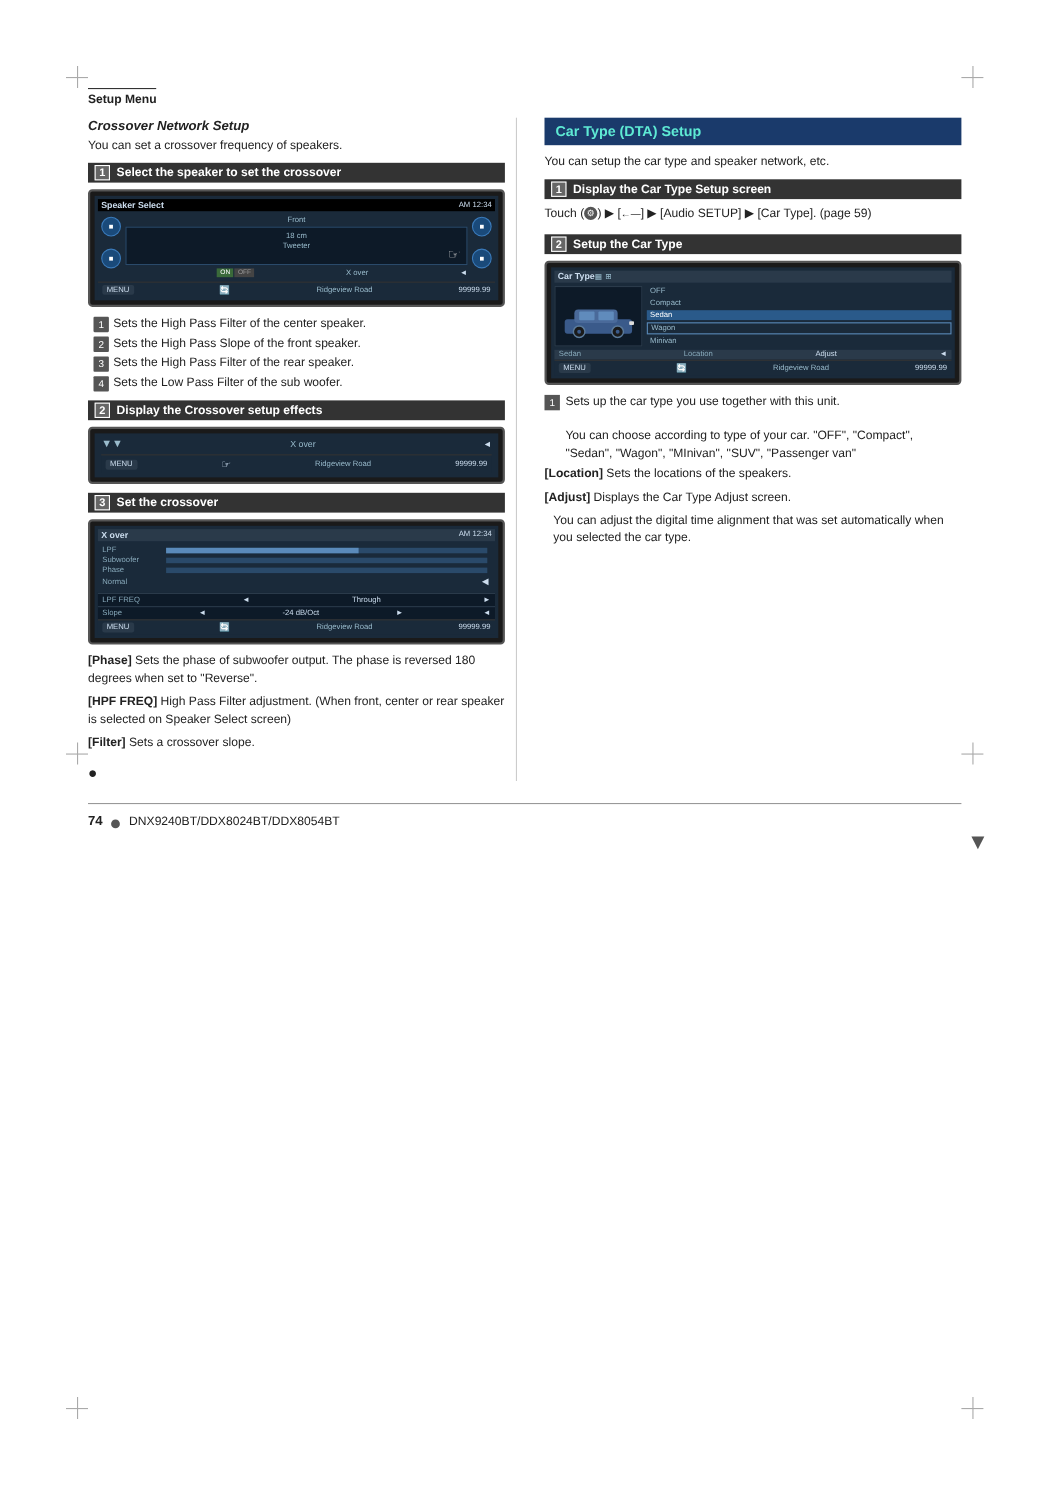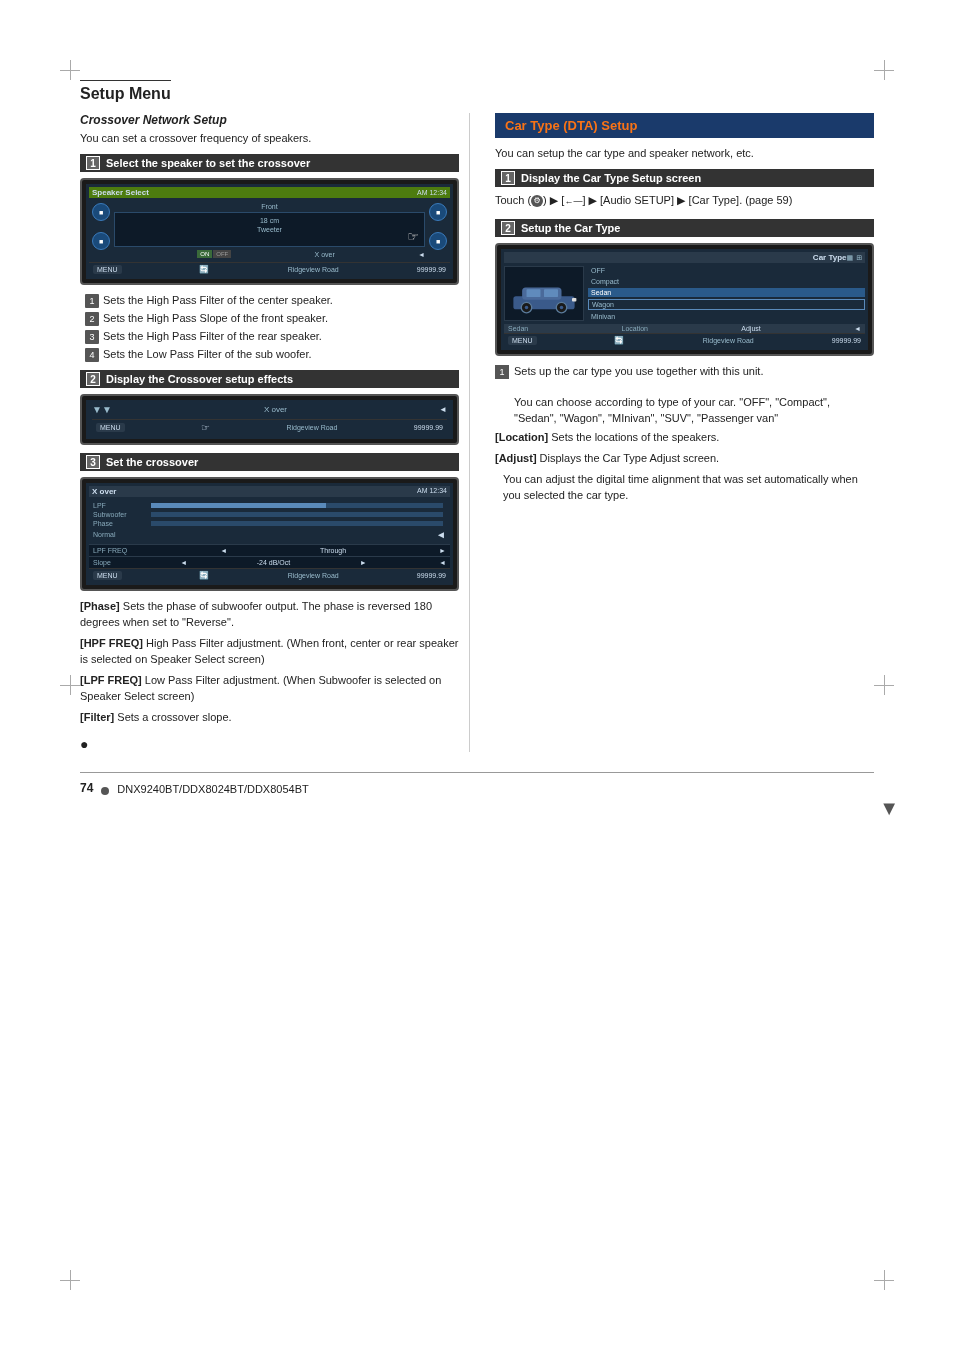--- a/index.html
+++ b/index.html
@@ -33,21 +33,21 @@
     .ch-ml { top: 50%; left: 60px; }
     .ch-mr { top: 50%; right: 60px; }
 
     .page-content {
       position: relative;
       padding: 80px 80px 80px 80px;
     }
 
     
     .setup-menu-label {
-      font-size: 16px;
+      font-size: 11px;
       font-weight: bold;
       border-top: 1px solid #333;
       padding-top: 4px;
       margin-bottom: 10px;
       display: inline-block;
     }
 
     
     .two-col {
       display: flex;
@@ -105,21 +105,21 @@
     }
 
     .step-title {
       font-size: 11px;
       font-weight: bold;
     }
 
     
     .right-col .section-header-box {
       background: #1a3a6b;
-      color: #f97316;
+      color: #5eead4;
       padding: 5px 10px;
       font-size: 13px;
       font-weight: bold;
       margin-bottom: 8px;
     }
 
     
     .device-screen {
       background: #1a1a1a;
       border: 2px solid #555;
@@ -137,21 +137,21 @@
       font-size: 9px;
       padding: 3px;
       min-height: 80px;
       position: relative;
     }
 
     .speaker-screen-title-bar {
       display: flex;
       justify-content: space-between;
       align-items: center;
-      background: #4d7c0f;
+      background: #000000;
       padding: 1px 3px;
       margin-bottom: 2px;
     }
 
     .speaker-screen-title {
       color: #cde;
       font-size: 8px;
       font-weight: bold;
     }
 
@@ -253,21 +253,21 @@
       background: #1a2a3a;
       color: #9ab;
       font-size: 8px;
       padding: 3px;
       min-height: 90px;
       position: relative;
     }
 
     .car-type-title-bar {
       display: flex;
-      justify-content: flex-end;
+      justify-content: flex-start;
       background: #2a3a4a;
       padding: 1px 3px;
       margin-bottom: 3px;
     }
 
     .car-type-body {
       display: flex;
       gap: 4px;
     }
 
@@ -562,23 +562,20 @@
         </div>
       </div>
 
       <div class="body-text">
         <span class="bold-bracket">[Phase]</span>  Sets the phase of subwoofer output. The phase is reversed 180 degrees when set to "Reverse".
       </div>
       <div class="body-text">
         <span class="bold-bracket">[HPF FREQ]</span>  High Pass Filter adjustment. (When front, center or rear speaker is selected on Speaker Select screen)
       </div>
       <div class="body-text">
-        <span class="bold-bracket">[LPF FREQ]</span>  Low Pass Filter adjustment. (When Subwoofer is selected on Speaker Select screen)
-      </div>
-      <div class="body-text">
         <span class="bold-bracket">[Filter]</span>  Sets a crossover slope.
       </div>
 
       <div style="margin-top:10px; font-size:14px;">●</div>
 
     </div>
 
     <div class="right-col">
 
       <div class="right-col section-header-box">Car Type (DTA) Setup</div>

